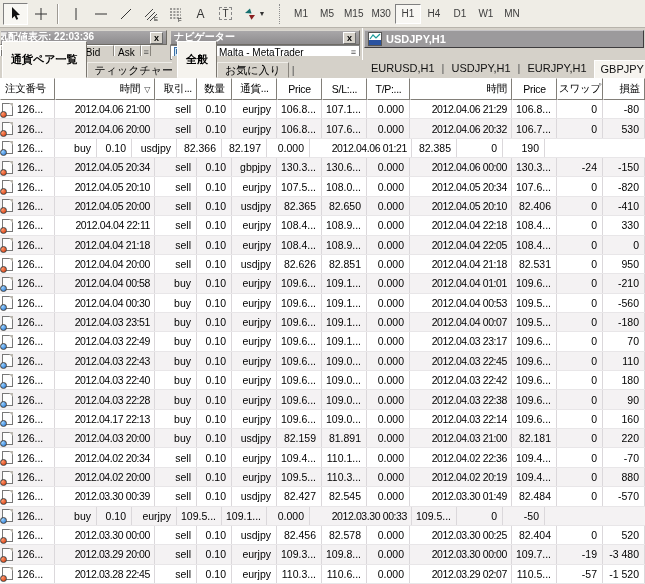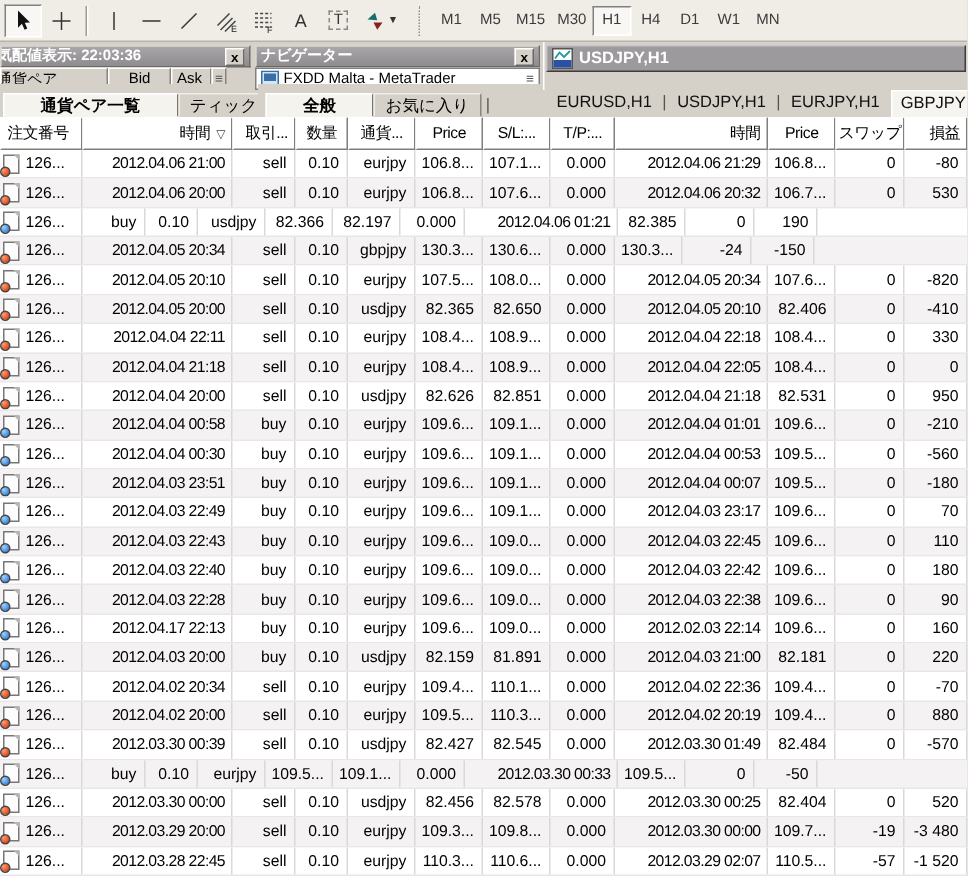--- a/index.html
+++ b/index.html
@@ -31,22 +31,22 @@
     display:flex;align-items:center;justify-content:center;line-height:1}
   .clipL{margin-left:-6px}
 
   .mw{position:absolute;left:0;top:2px;width:167px}
   .mw-cols{display:flex;height:15px}
   .mwc{height:15px;background:#D5D1C9;border:1px solid;border-color:#FFF #89857E #89857E #FFF;
     font-size:10px;display:flex;align-items:center;padding:0 3px;overflow:hidden;white-space:nowrap}
   .gripglyph{font-size:9px;color:#555;line-height:1}
 
   .tabsrow{position:absolute;top:28px;height:22px;background:#D5D1C9;display:flex;align-items:flex-end;font-size:11px}
-  .tab-active{height:16px;background:#F5F3EE;border:1px solid;border-color:#FFF #79756E #F5F3EE #FFF;
-    font-weight:bold;display:flex;align-items:center;padding:0 24px;white-space:nowrap}
+  .tab-active{height:37px;background:#F5F3EE;border:1px solid;border-color:#FFF #79756E #F5F3EE #FFF;
+    font-weight:bold;display:flex;align-items:center;padding:0 8px;white-space:nowrap}
   .tab-idle{height:16px;background:#D5D1C9;border:1px solid;border-color:#EFEDE8 #89857E #D5D1C9 #EFEDE8;
     display:flex;align-items:center;padding:0 7px;white-space:nowrap}
   .tab-sep{color:#555;padding:0 3px 2px 3px}
 
   .nav{position:absolute;left:170px;top:2px;width:190px}
   .nav-content{height:15px;background:#FFF;border:1px solid #808080;display:flex;align-items:center;
     gap:3px;padding:0 3px;font-size:10px;overflow:hidden;white-space:nowrap}
   .nav-content .gripglyph{margin-left:auto}
 
   .chartwin{position:absolute;left:362px;top:0;width:283px;height:32px;background:#D5D1C9;
@@ -306,20 +306,21 @@
           </span>
           <span>126...</span>
         </div>
         <div class="cell c1 ar dt">2012.04.05 20:34</div>
         <div class="cell c2 ar">sell</div>
         <div class="cell c3 ar">0.10</div>
         <div class="cell c4 ar">gbpjpy</div>
         <div class="cell c5 ar">130.3...</div>
         <div class="cell c6 ar">130.6...</div>
         <div class="cell c7 ar">0.000</div>
+        <div class="cell c8 ar dt">2012.04.06 00:00</div>
         <div class="cell c9 ar">130.3...</div>
         <div class="cell c10 ar">-24</div>
         <div class="cell c11 ar">-150</div>
       </div>
       <div class="row">
         <div class="cell c0">
           <span class="doc">
             <span class="ball sell"></span>
           </span>
           <span>126...</span>
@@ -552,21 +553,21 @@
           </span>
           <span>126...</span>
         </div>
         <div class="cell c1 ar dt">2012.04.17 22:13</div>
         <div class="cell c2 ar">buy</div>
         <div class="cell c3 ar">0.10</div>
         <div class="cell c4 ar">eurjpy</div>
         <div class="cell c5 ar">109.6...</div>
         <div class="cell c6 ar">109.0...</div>
         <div class="cell c7 ar">0.000</div>
-        <div class="cell c8 ar dt">2012.02.03 22:14</div>
+        <div class="cell c8 ar dt">2012.04.03 22:14</div>
         <div class="cell c9 ar">109.6...</div>
         <div class="cell c10 ar">0</div>
         <div class="cell c11 ar">160</div>
       </div>
       <div class="row">
         <div class="cell c0">
           <span class="doc">
             <span class="ball buy"></span>
           </span>
           <span>126...</span>

